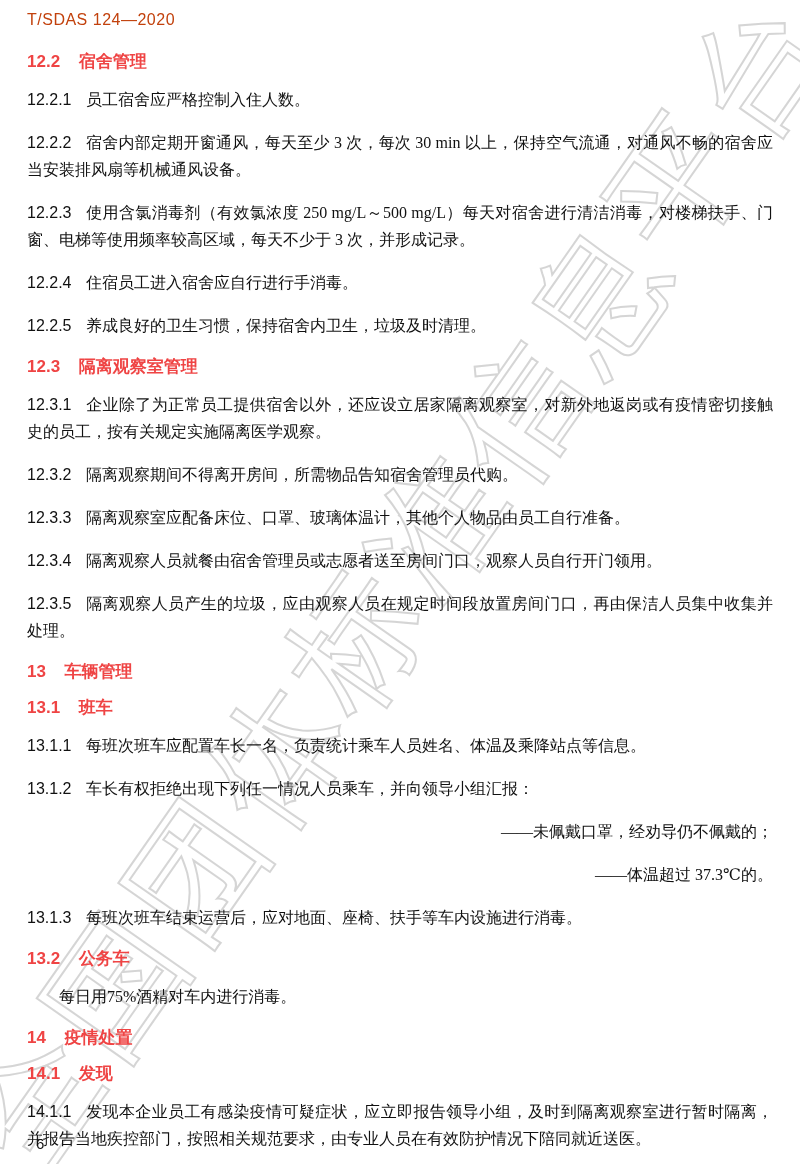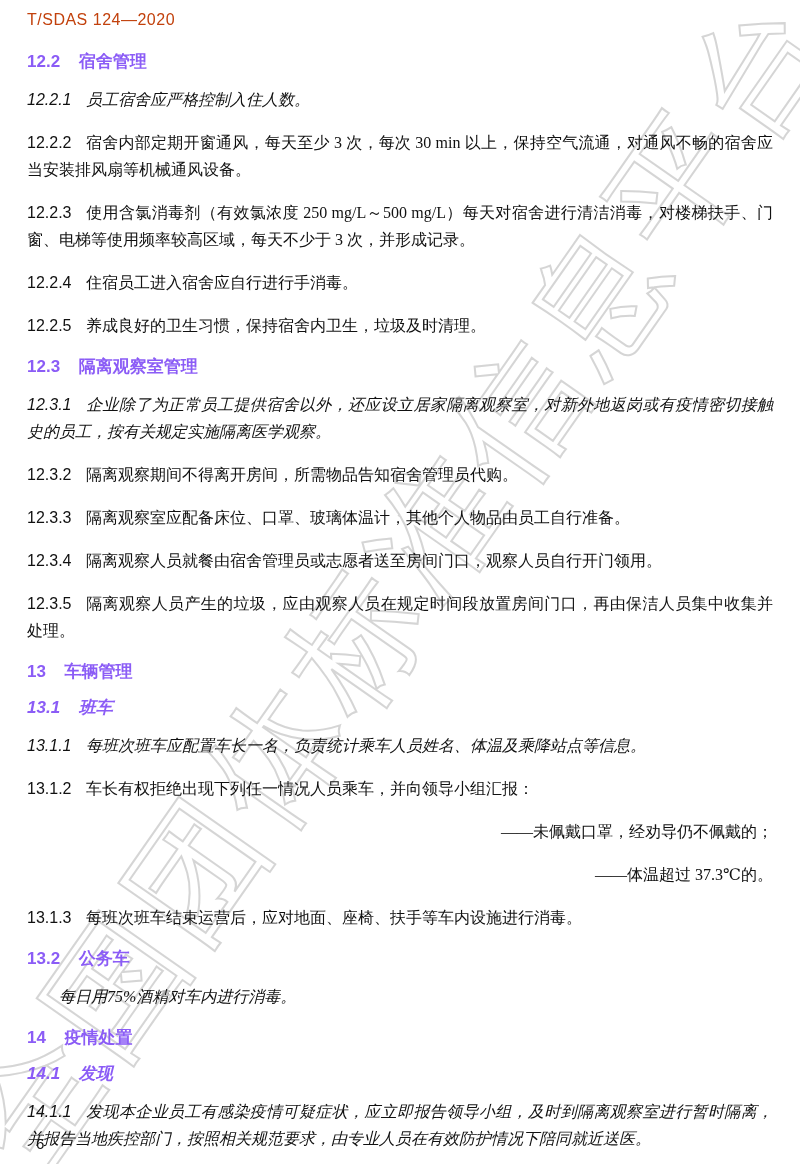--- a/index.html
+++ b/index.html
@@ -40,33 +40,33 @@
     font-size: 16px;
     line-height: 20px;
     letter-spacing: 0.5px;
     color: #c2410c;
   }
   .h1, .h2 {
     font-family: "Liberation Sans", "DejaVu Sans", sans-serif;
     font-weight: bold;
     font-size: 17px;
     line-height: 24px;
-    color: #8b5cf6;
+    color: #ef4444;
   }
   .h1 { }
   .h2 { margin-top: 10px; }
   .doc-header + .h2 { margin-top: 20px; }
   .h1 .num, .h2 .num { margin-right: 1.1em; font-weight: bold; }
   .clause, .dash, .indent-p {
     font-size: 16px;
     line-height: 27px;
     margin-top: 4px;
     text-align: justify;
   }
-  .h1 + .clause, .h2 + .clause, .h1 + .h2, .h2 + .indent-p { margin-top: 12px; font-style: italic; }
+  .h1 + .clause, .h2 + .clause, .h1 + .h2, .h2 + .indent-p { margin-top: 12px; }
   .h1 + .h2 { }
   .dash { margin-top: 4px; padding-left: 2em; text-align: right; }
   .indent-p { text-indent: 2em; }
   .clause .num {
     font-family: "Liberation Sans", "DejaVu Sans", sans-serif;
     margin-right: 0.9em;
   }
   .page-number {
     position: absolute;
     left: 36px; bottom: 12px;

